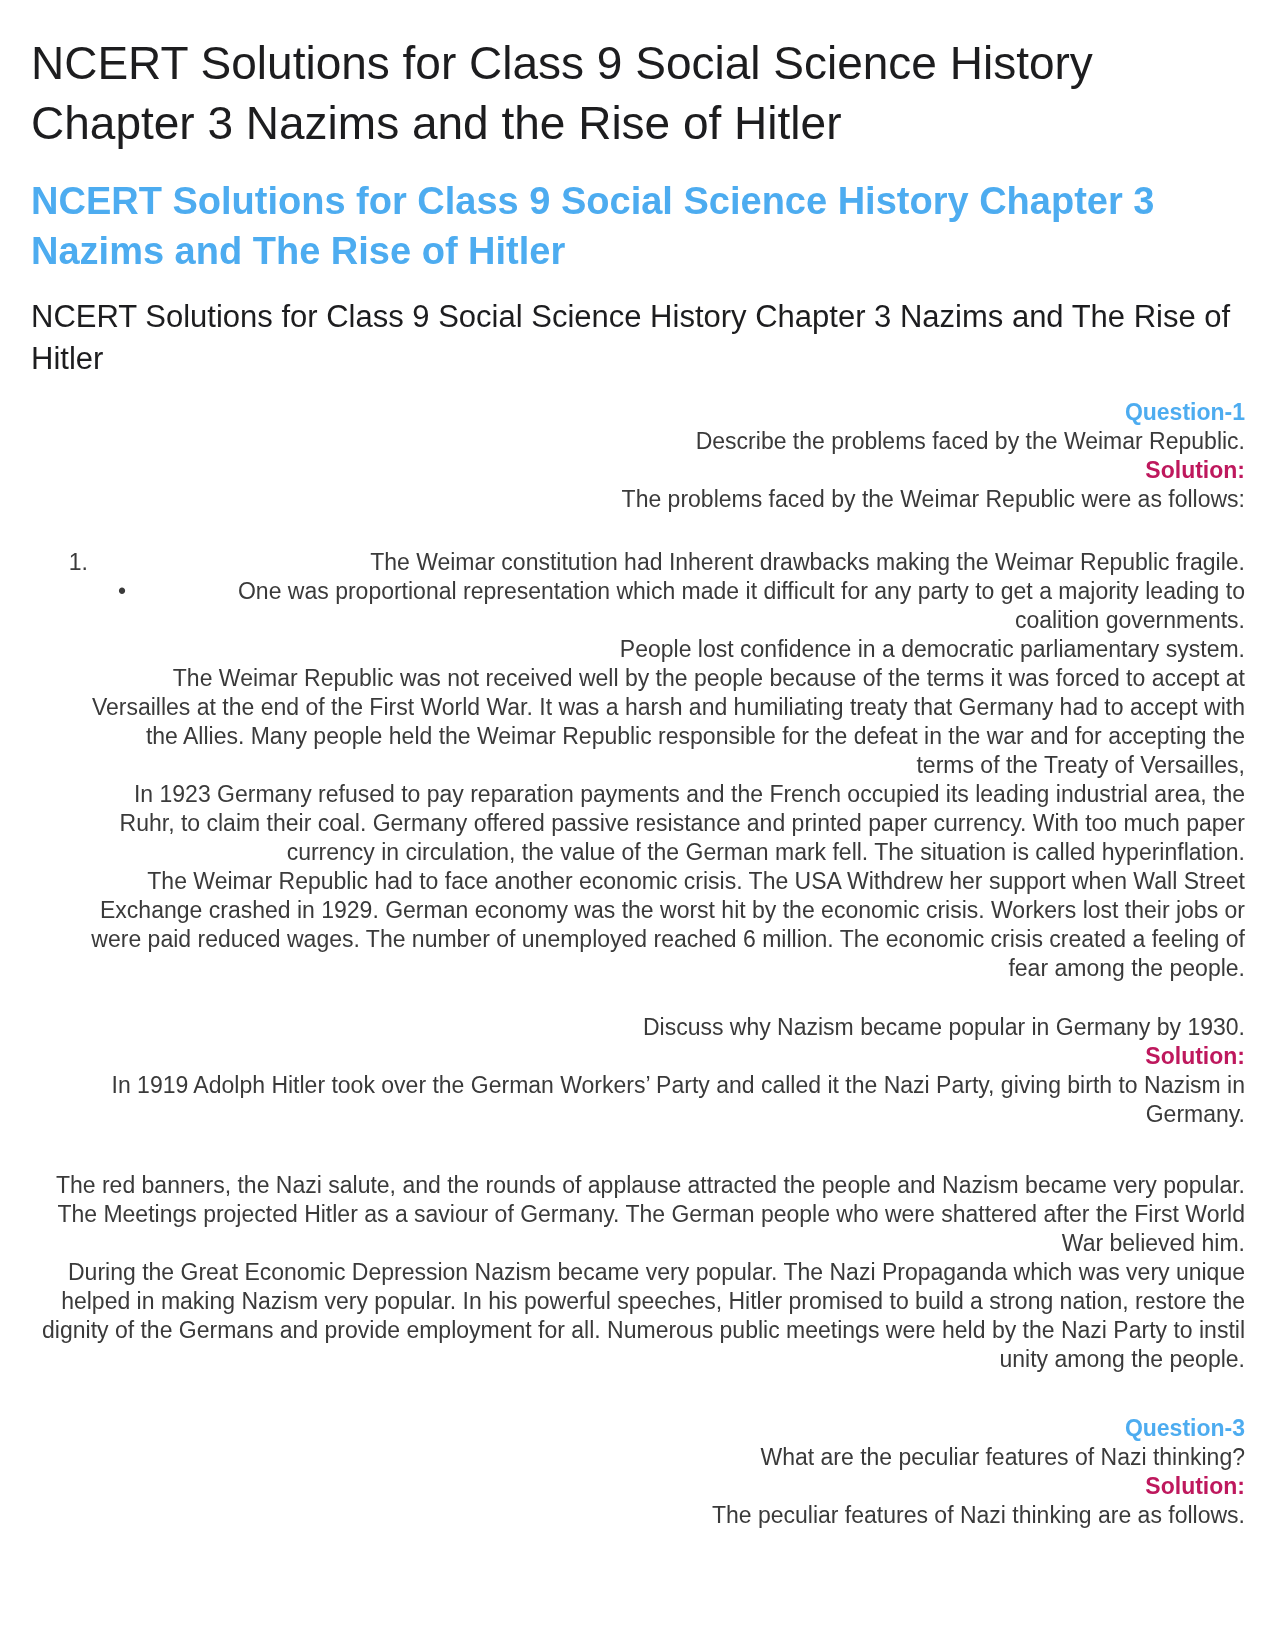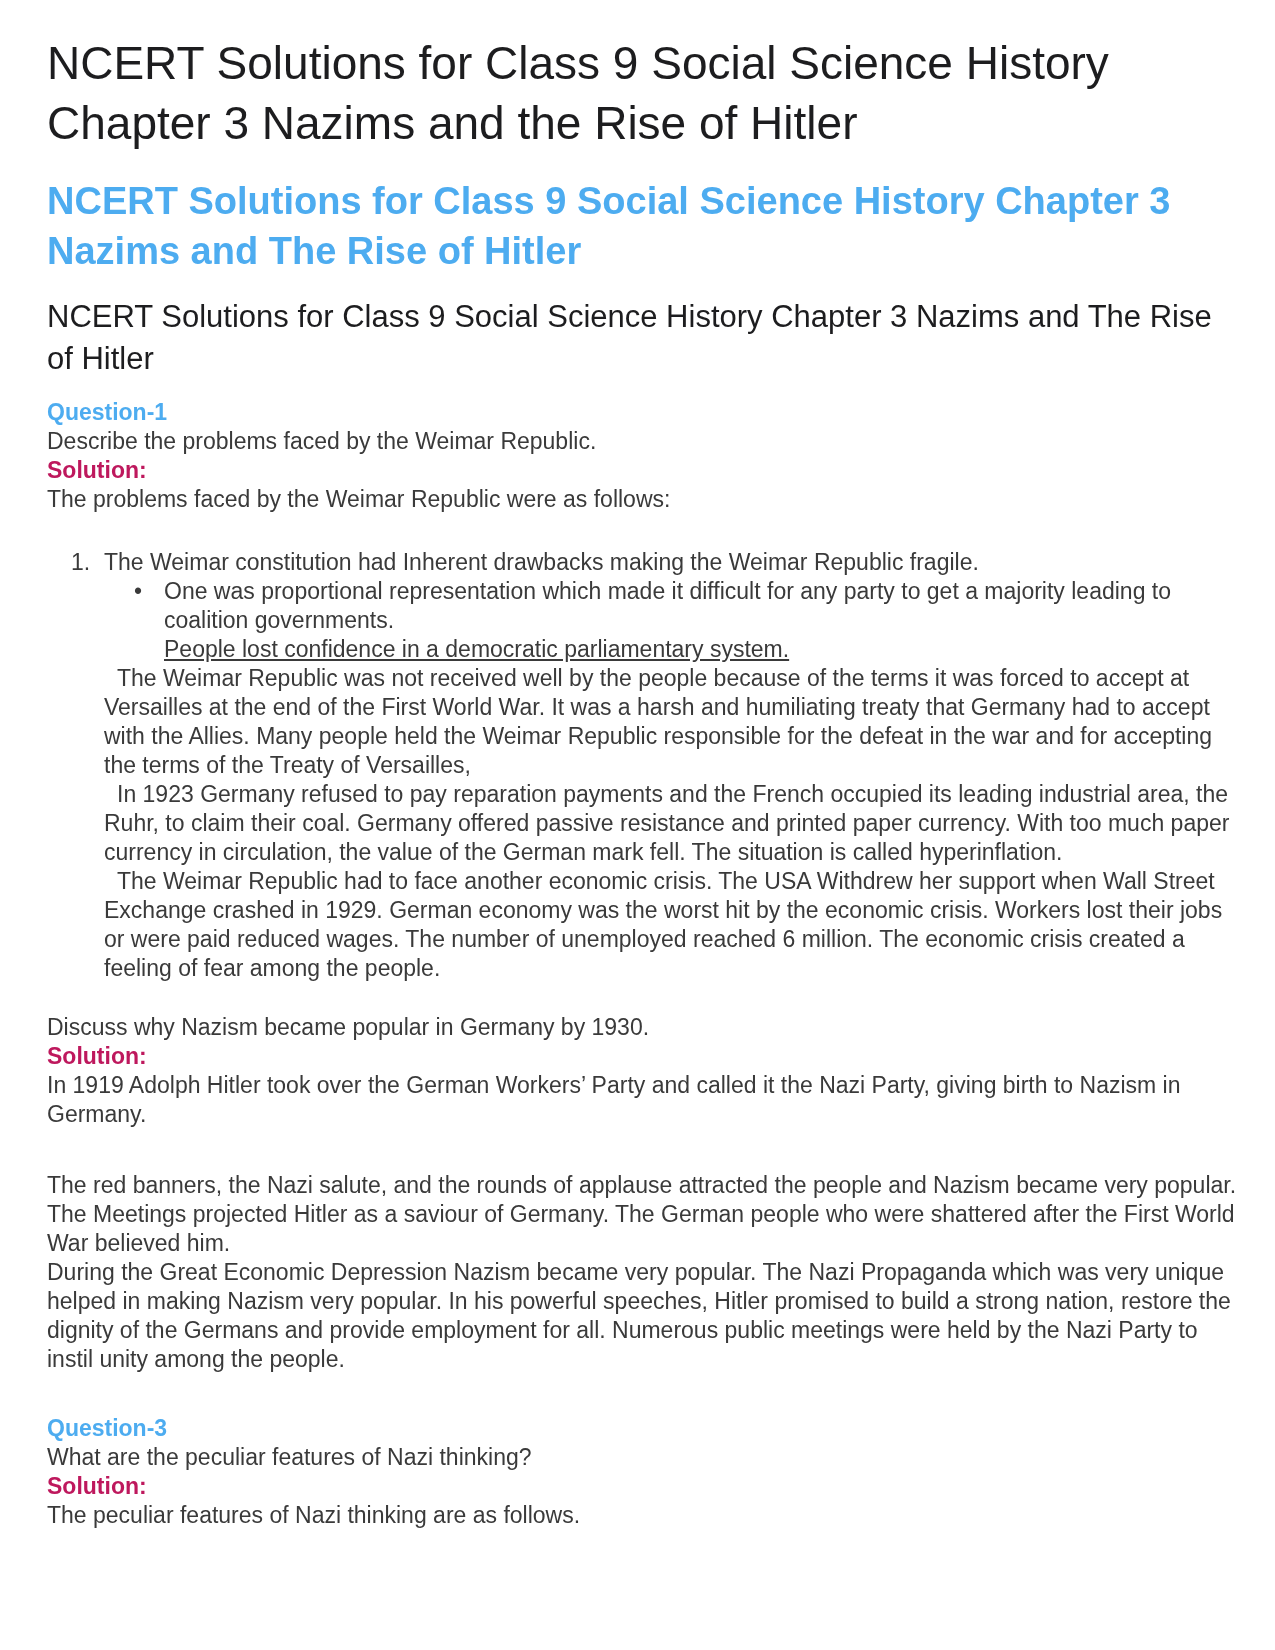--- a/index.html
+++ b/index.html
@@ -6,21 +6,20 @@
   body {
     width: 1275px;
     height: 1650px;
     background: #ffffff;
     overflow: hidden;
     font-family: "Liberation Sans", "DejaVu Sans", sans-serif;
     color: #3a3a3a;
   }
   .page {
     padding: 34px 30px 0 31px;
-    margin-left: 16px;
   }
   .h1 {
     font-size: 46px;
     font-weight: 400;
     line-height: 1.3;
     color: #1d1d1f;
     margin: 0 0 22px 0;
   }
   .h2-blue {
     font-size: 38px;
@@ -42,21 +41,21 @@
   }
   .q-label {
     font-weight: 700;
     color: #4dacf0;
   }
   .sol-label {
     font-weight: 700;
     color: #be185d;
   }
   .para { margin: 0; color: #3a3a3a; }
-  .question-block { margin: 0; }
+  .question-block { margin: 0; text-align: right; }
   .qb-2 { margin-top: 30px; }
   .qb-3 { margin-top: 40px; }
   .list-wrap { margin-top: 34px; }
   .list-item { display: flex; }
   .li-num {
     flex: 0 0 33px;
     margin-left: 24px;
     font-size: 23px;
     line-height: 29px;
     color: #3a3a3a;
@@ -75,21 +74,20 @@
     left: 30px;
     top: 0;
     font-size: 23px;
     line-height: 29px;
     color: #3a3a3a;
   }
   .sub-line {
     margin: 0 0 0 60px;
     font-size: 23px;
     line-height: 29px;
-    text-decoration: underline;
   }
   .indent-para {
     text-indent: 13px;
     margin: 0;
     font-size: 23px;
     line-height: 29px;
   }
   .para-gap { margin-top: 42px; }
 </style>
 </head>

